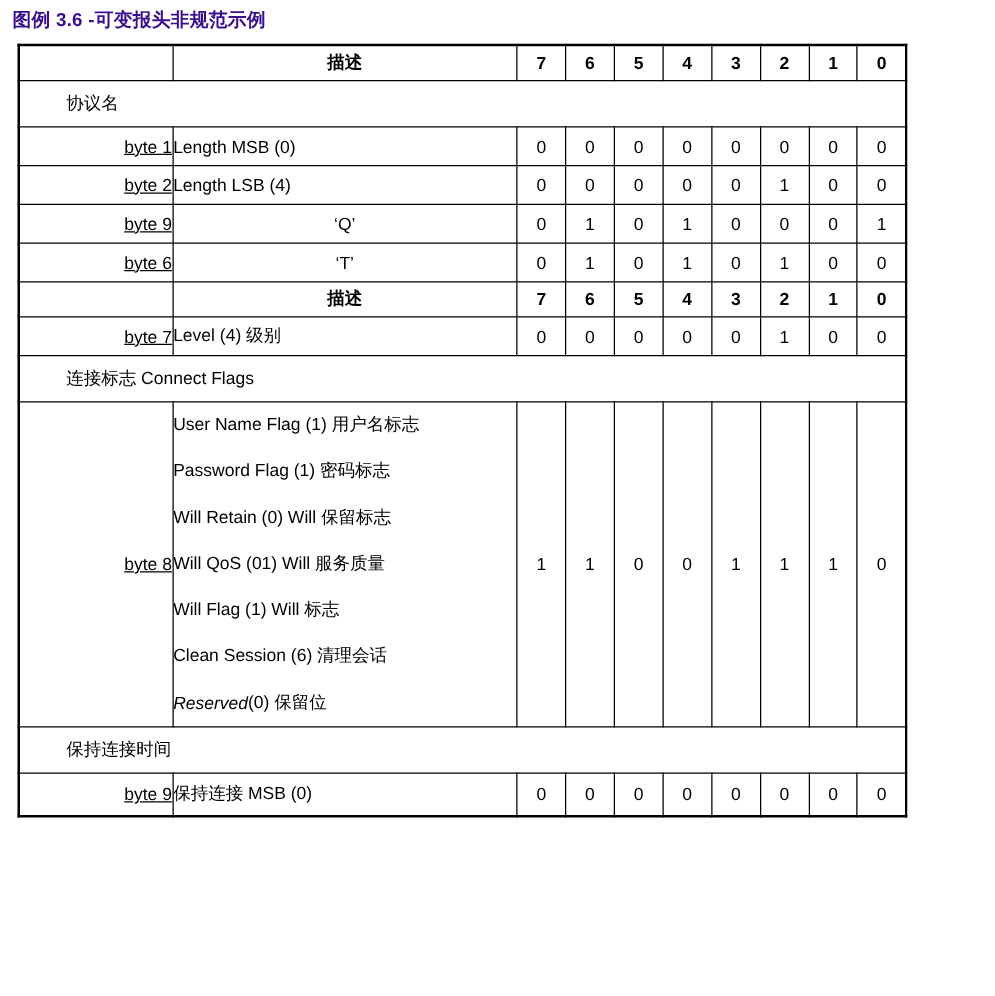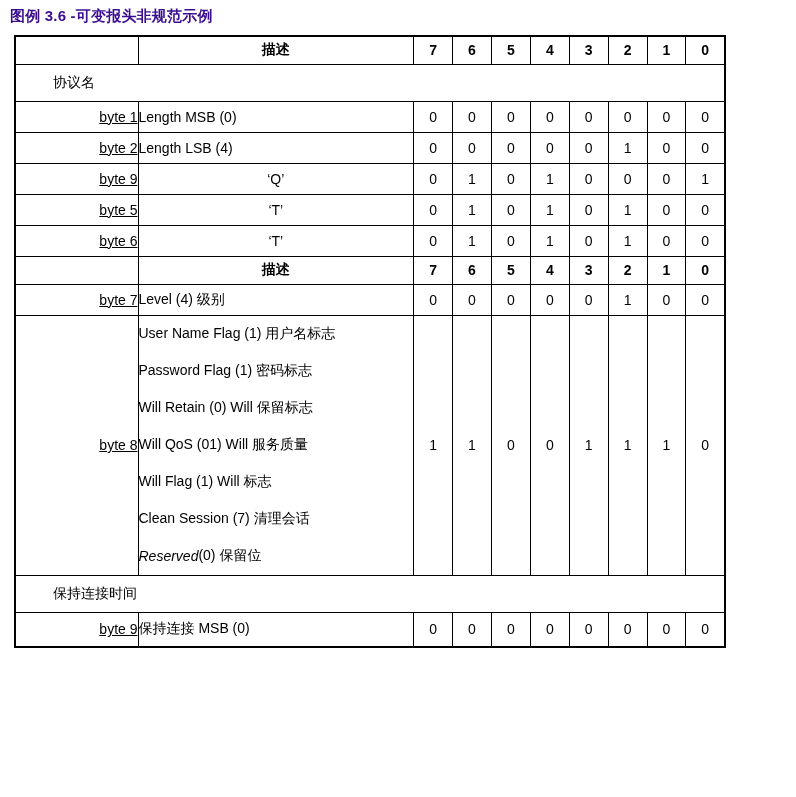--- a/index.html
+++ b/index.html
@@ -125,32 +125,20 @@
           <td class="cell-bit">0</td>
           <td class="cell-bit">1</td>
           <td class="cell-bit">0</td>
           <td class="cell-bit">1</td>
           <td class="cell-bit">0</td>
           <td class="cell-bit">0</td>
           <td class="cell-bit">0</td>
           <td class="cell-bit">1</td>
         </tr>
         <tr class="r-byte">
-          <td class="cell-label">byte 5</td>
-          <td class="cell-desc center">‘T’</td>
-          <td class="cell-bit">0</td>
-          <td class="cell-bit">1</td>
-          <td class="cell-bit">0</td>
-          <td class="cell-bit">1</td>
-          <td class="cell-bit">0</td>
-          <td class="cell-bit">1</td>
-          <td class="cell-bit">0</td>
-          <td class="cell-bit">0</td>
-        </tr>
-        <tr class="r-byte">
           <td class="cell-label">byte 6</td>
           <td class="cell-desc center">‘T’</td>
           <td class="cell-bit">0</td>
           <td class="cell-bit">1</td>
           <td class="cell-bit">0</td>
           <td class="cell-bit">1</td>
           <td class="cell-bit">0</td>
           <td class="cell-bit">1</td>
           <td class="cell-bit">0</td>
           <td class="cell-bit">0</td>
@@ -172,29 +160,32 @@
           <td class="cell-desc">Level (4) 级别</td>
           <td class="cell-bit">0</td>
           <td class="cell-bit">0</td>
           <td class="cell-bit">0</td>
           <td class="cell-bit">0</td>
           <td class="cell-bit">0</td>
           <td class="cell-bit">1</td>
           <td class="cell-bit">0</td>
           <td class="cell-bit">0</td>
         </tr>
+        <tr class="r-section">
+          <td class="cell-section" colspan="10">连接标志 Connect Flags</td>
+        </tr>
         <tr>
           <td class="cell-label">byte 8</td>
           <td class="cell-desc-multi">
             <div class="flag-line">User Name Flag (1) 用户名标志</div>
             <div class="flag-line">Password Flag (1) 密码标志</div>
             <div class="flag-line">Will Retain (0) Will 保留标志</div>
             <div class="flag-line">Will QoS (01) Will 服务质量</div>
             <div class="flag-line">Will Flag (1) Will 标志</div>
-            <div class="flag-line">Clean Session (7) 清理会话</div>
+            <div class="flag-line">Clean Session (6) 清理会话</div>
             <div class="flag-line"><em>Reserved</em> (0) 保留位</div>
           </td>
           <td class="cell-bit">1</td>
           <td class="cell-bit">1</td>
           <td class="cell-bit">0</td>
           <td class="cell-bit">0</td>
           <td class="cell-bit">1</td>
           <td class="cell-bit">1</td>
           <td class="cell-bit">1</td>
           <td class="cell-bit">0</td>

